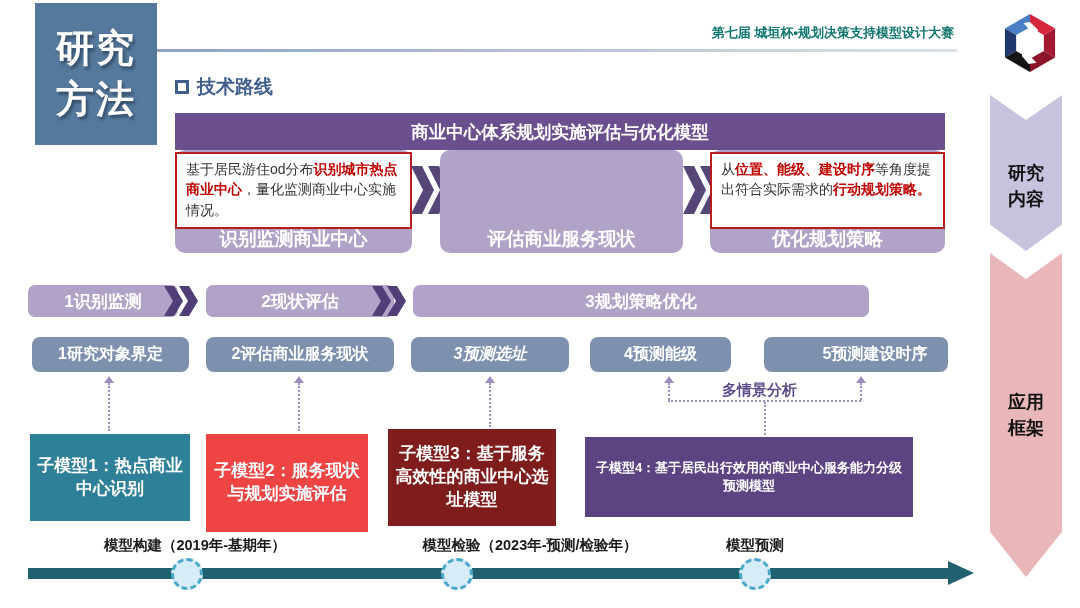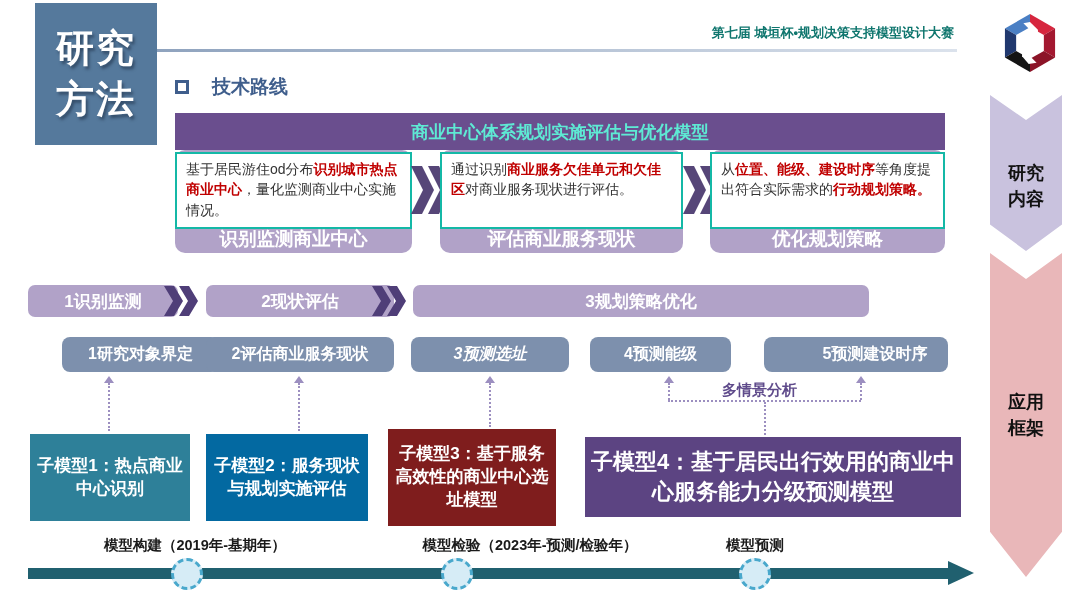--- a/index.html
+++ b/index.html
@@ -21,36 +21,36 @@
   .header-line {
     left:157px; top:49px; width:800px; height:3px;
     background:linear-gradient(to right,#8fa3be,#dbe2ec);
   }
   .competition-title {
     top:24px; right:126px; font-size:13px; font-weight:bold; color:#0f766e;
   }
   .logo { left:996px; top:10px; }
 
   .section-header {
-    left:175px; top:74px; display:flex; align-items:center; gap:23px;
+    left:175px; top:74px; display:flex; align-items:center; gap:8px;
     color:#3f5e8c; font-weight:bold; font-size:19px;
   }
   .section-bullet { width:14px; height:14px; border:3px solid #3f5e8c; display:inline-block; }
 
   
   .banner {
     left:175px; top:113px; width:770px; height:37px; background:#6a4e8e;
-    color:#5eead4; font-weight:bold; font-size:17.5px;
+    color:#ffffff; font-weight:bold; font-size:17.5px;
     display:flex; align-items:center; justify-content:center;
   }
   .col { position:absolute; top:150px; height:103px; }
   .col-plate { position:absolute; inset:0; background:#b1a2c8; border-radius:10px; }
   .col-desc {
     position:absolute; left:0; right:0; top:2px; height:77px; background:#fff;
-    border:2px solid #14b8a6; padding:5px 9px 15px; font-size:14px; line-height:1.45; color:#333;
+    border:2px solid #b91c1c; padding:5px 9px 15px; font-size:14px; line-height:1.45; color:#333;
   }
   .em { color:#c00000; font-weight:bold; }
   .col-label {
     position:absolute; left:0; right:0; bottom:2px; text-align:center;
     color:#fff; font-weight:bold; font-size:18.5px;
   }
   .big-chevron { position:absolute; top:166px; }
 
   
   .stage-bar {
@@ -76,23 +76,23 @@
     border-bottom:7px solid #9c8fc0;
   }
   .scenario-note { left:722px; top:381px; color:#5f4b8b; font-weight:bold; font-size:15px; }
 
   
   .submodel {
     position:absolute; color:#fff; font-weight:bold; font-size:17px; line-height:1.35;
     display:flex; align-items:center; justify-content:center; text-align:center; padding:4px 5px;
   }
   .sm1 { left:30px;  top:434px; width:160px; height:87px; background:#2e8099; }
-  .sm2 { left:206px; top:434px; width:162px; height:87px; background:#0369a1; }
+  .sm2 { left:206px; top:434px; width:162px; height:98px; background:#ef4444; }
   .sm3 { left:388px; top:429px; width:168px; height:97px; background:#7f1d1d; }
-  .sm4 { left:585px; top:437px; width:376px; height:80px; background:#5c4482; font-size:22px; }
+  .sm4 { left:585px; top:437px; width:328px; height:80px; background:#5c4482; font-size:13px; }
 
   
   .tl-label {
     position:absolute; top:536px; font-size:14.5px; font-weight:bold; color:#1a1a1a; text-align:center;
   }
   .tl-bar { left:28px; top:568px; width:920px; height:11px; background:#20606f; }
   .tl-head {
     left:948px; top:561px; width:0; height:0;
     border-left:26px solid #20606f; border-top:12px solid transparent; border-bottom:12px solid transparent;
   }
@@ -151,23 +151,20 @@
   <div class="col-label">识别监测商业中心</div>
 </div>
 
 <svg class="big-chevron" style="left:411px;" width="40" height="48" viewBox="0 0 40 48">
   <polygon points="0,0 11,0 23,24 11,48 0,48 12,24" fill="#564678"></polygon>
   <polygon points="17,0 28,0 40,24 28,48 17,48 29,24" fill="#564678"></polygon>
 </svg>
 
 <div class="col" style="left:440px;width:243px;">
   <div class="col-plate"></div>
-  <div class="col-desc">
-    <span>通过识别</span><span class="em">商业服务欠佳单元和欠佳区</span><span>对商业服务现状进行评估。</span>
-  </div>
   <div class="col-label">评估商业服务现状</div>
 </div>
 
 <svg class="big-chevron" style="left:683px;" width="40" height="48" viewBox="0 0 40 48">
   <polygon points="0,0 11,0 23,24 11,48 0,48 12,24" fill="#564678"></polygon>
   <polygon points="17,0 28,0 40,24 28,48 17,48 29,24" fill="#564678"></polygon>
 </svg>
 
 <div class="col" style="left:710px;width:235px;">
   <div class="col-plate"></div>
@@ -182,21 +179,21 @@
   <polygon points="0,0 10,0 19,15 10,30 0,30 9,15" fill="#4f3e78"></polygon>
   <polygon points="15,0 25,0 34,15 25,30 15,30 24,15" fill="#4f3e78"></polygon>
 </svg>
 <div class="stage-bar" style="left:206px;width:188px;">2现状评估</div>
 <svg class="stage-chevron" style="left:372px;" width="38" height="30" viewBox="0 0 38 30">
   <polygon points="0,0 10,0 19,15 10,30 0,30 9,15" fill="#4f3e78"></polygon>
   <polygon points="15,0 25,0 34,15 25,30 15,30 24,15" fill="#4f3e78"></polygon>
 </svg>
 <div class="stage-bar" style="left:413px;width:456px;">3规划策略优化</div>
 
-<div class="task-box" style="left:32px;width:157px;margin-left:30px;">1研究对象界定</div>
+<div class="task-box" style="left:32px;width:157px;">1研究对象界定</div>
 <div class="task-box" style="left:206px;width:188px;">2评估商业服务现状</div>
 <div class="task-box" style="left:411px;width:158px;font-style:italic;">3预测选址</div>
 <div class="task-box" style="left:590px;width:141px;">4预测能级</div>
 <div class="task-box" style="left:764px;width:184px;padding-left:38px;">5预测建设时序</div>
 
 <div class="arrow-up" style="left:104px;top:376px;"></div>
 <div class="vdot" style="left:108px;top:383px;height:48px;"></div>
 
 <div class="arrow-up" style="left:294px;top:376px;"></div>
 <div class="vdot" style="left:298px;top:383px;height:48px;"></div>

